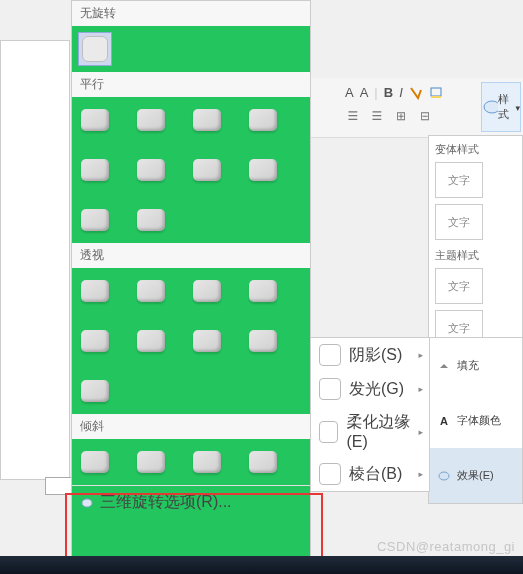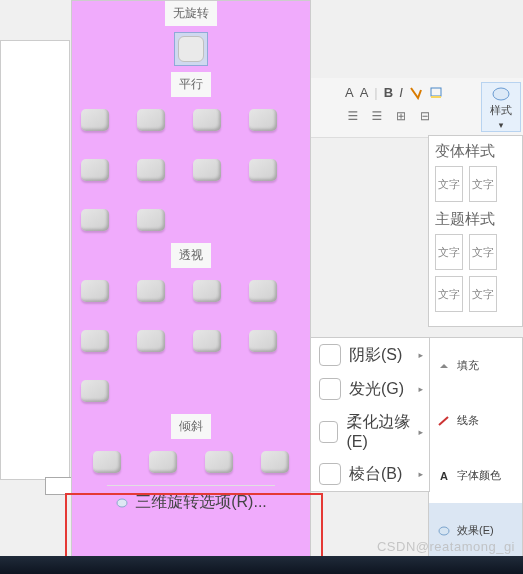--- a/index.html
+++ b/index.html
@@ -11,43 +11,43 @@
 
 
 .toolbar-bg { position: absolute; left: 310px; top: 78px; width: 213px; height: 60px; background: #f5f5f5; border-bottom: 1px solid #ddd; }
 .toolbar-icons { position: absolute; left: 345px; top: 85px; display: flex; gap: 6px; align-items: center; font-size: 13px; color: #555; }
 .toolbar-icons span { cursor: pointer; }
 .toolbar-icons .sep { color: #ccc; }
 .toolbar-row2 { position: absolute; left: 345px; top: 108px; display: flex; gap: 8px; align-items: center; font-size: 12px; color: #777; }
 .toolbar-row2 span { width: 16px; height: 16px; display: inline-flex; align-items: center; justify-content: center; }
 
 
-.style-btn { position: absolute; right: 2px; top: 82px; width: 40px; height: 50px; border: 1px solid #b8d3f0; background: #e6f0fb; display: flex; flex-direction: column; align-items: center; justify-content: center; font-size: 11px; color: #444; cursor: pointer; margin-left: 20px; }
+.style-btn { position: absolute; right: 2px; top: 82px; width: 40px; height: 50px; border: 1px solid #b8d3f0; background: #e6f0fb; display: flex; flex-direction: row; align-items: center; justify-content: center; font-size: 11px; color: #444; cursor: pointer; margin-left: 20px; }
 .style-btn .chevron { font-size: 9px; margin-top: 2px; }
 
 
 .style-panel { position: absolute; right: 0; top: 135px; width: 95px; background: #fff; border: 1px solid #ccc; padding: 6px; }
-.style-panel .sec-title { font-size: 15px; color: #666; margin-bottom: 5px; }
+.style-panel .sec-title { font-size: 11px; color: #666; margin-bottom: 5px; }
 .style-grid { display: flex; flex-wrap: wrap; gap: 6px; margin-bottom: 8px; }
-.style-cell { width: 28px; height: 36px; border: 1px solid #ccc; display: flex; align-items: center; justify-content: center; font-size: 11px; color: #888; background: #fff; cursor: pointer; }
+.style-cell { width: 48px; height: 36px; border: 1px solid #ccc; display: flex; align-items: center; justify-content: center; font-size: 11px; color: #888; background: #fff; cursor: pointer; }
 
 
 .fx-menu { position: absolute; right: 0; top: 337px; width: 95px; background: #fff; border: 1px solid #ccc; }
 .fx-item { display: flex; align-items: center; gap: 6px; padding: 20px 8px; font-size: 11px; color: #444; cursor: pointer; }
 .fx-item:hover, .fx-item.active { background: #dbe6f3; }
 .fx-icon { width: 14px; height: 14px; display: inline-flex; align-items: center; justify-content: center; font-size: 11px; }
 
 
 .effects-menu { position: absolute; left: 310px; top: 337px; width: 120px; background: #fff; border: 1px solid #ccc; }
 .ef-item { display: flex; align-items: center; gap: 8px; padding: 6px 8px; font-size: 16px; color: #444; cursor: pointer; position: relative; }
 .ef-item::after { content: "▸"; position: absolute; right: 6px; font-size: 9px; color: #888; }
 .ef-swatch { width: 22px; height: 22px; border: 1px solid #bbb; border-radius: 4px; background: #fff; }
 
 
-.rot-panel { position: absolute; left: 71px; top: 0; width: 240px; height: 560px; background: #f0abfc; border: 1px solid #ccc; display: flex; flex-direction: column; align-items: center; }
+.rot-panel { position: absolute; left: 71px; top: 0; width: 240px; height: 560px; background: #22c55e; border: 1px solid #ccc; display: flex; flex-direction: column; }
 .rot-section-title { padding: 4px 8px; font-size: 12px; color: #666; background: #f7f7f7; }
 .rot-grid { display: flex; flex-wrap: wrap; padding: 6px; gap: 16px 22px; }
 .rot-cell { width: 34px; height: 34px; display: flex; align-items: center; justify-content: center; cursor: pointer; }
 .rot-cell.selected { background: #cfd8ef; border: 1px solid #8fa9d8; }
 .shape3d { width: 28px; height: 22px; background: linear-gradient(145deg,#e6e6e6,#cfcfcf); border-radius: 5px; box-shadow: inset -2px -2px 3px rgba(0,0,0,0.2), 0 2px 2px rgba(0,0,0,0.15); }
 .shape-flat { width: 26px; height: 26px; background: #eaeaea; border: 1px solid #bfbfbf; border-radius: 6px; }
 
 
 .red-box { position: absolute; left: 65px; top: 493px; width: 258px; height: 65px; border: 2px solid #e53935; pointer-events: none; }
 
@@ -119,28 +119,20 @@
 <div class="fx-menu">
   <div class="fx-item">
     <span class="fx-icon">
         <svg width="12" height="12">
           <path d="M2 8 L6 4 L10 8 Z" fill="#888"></path>
         </svg>
       </span>
     <span>填充</span>
   </div>
   <div class="fx-item">
-    <span class="fx-icon">
-        <svg width="12" height="12">
-          <path d="M1 10 L10 2" stroke="#c33" stroke-width="2"></path>
-        </svg>
-      </span>
-    <span>线条</span>
-  </div>
-  <div class="fx-item">
     <span class="fx-icon" style="font-weight:700;color:#333">A</span>
     <span>字体颜色</span>
   </div>
   <div class="fx-item active">
     <span class="fx-icon">
         <svg width="12" height="12">
           <ellipse cx="6" cy="6" rx="5" ry="4" fill="#d5e4f2" stroke="#7aa3cc"></ellipse>
         </svg>
       </span>
     <span>效果(E)</span>

